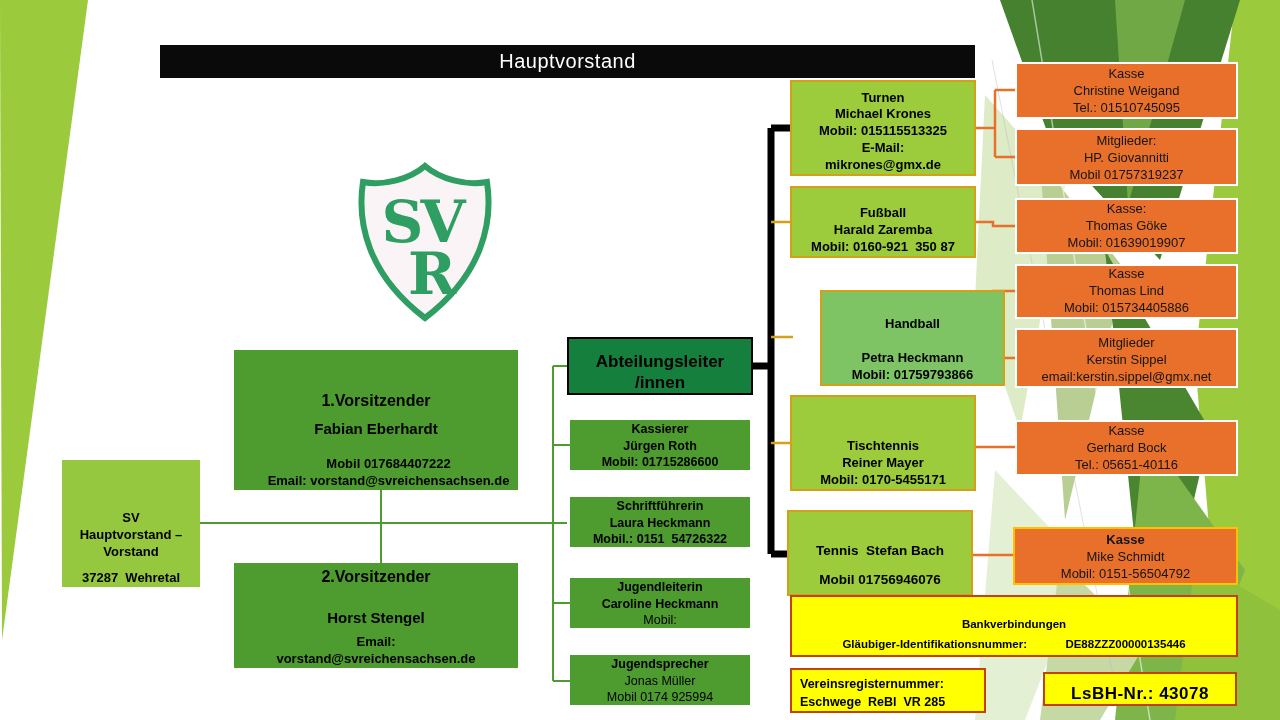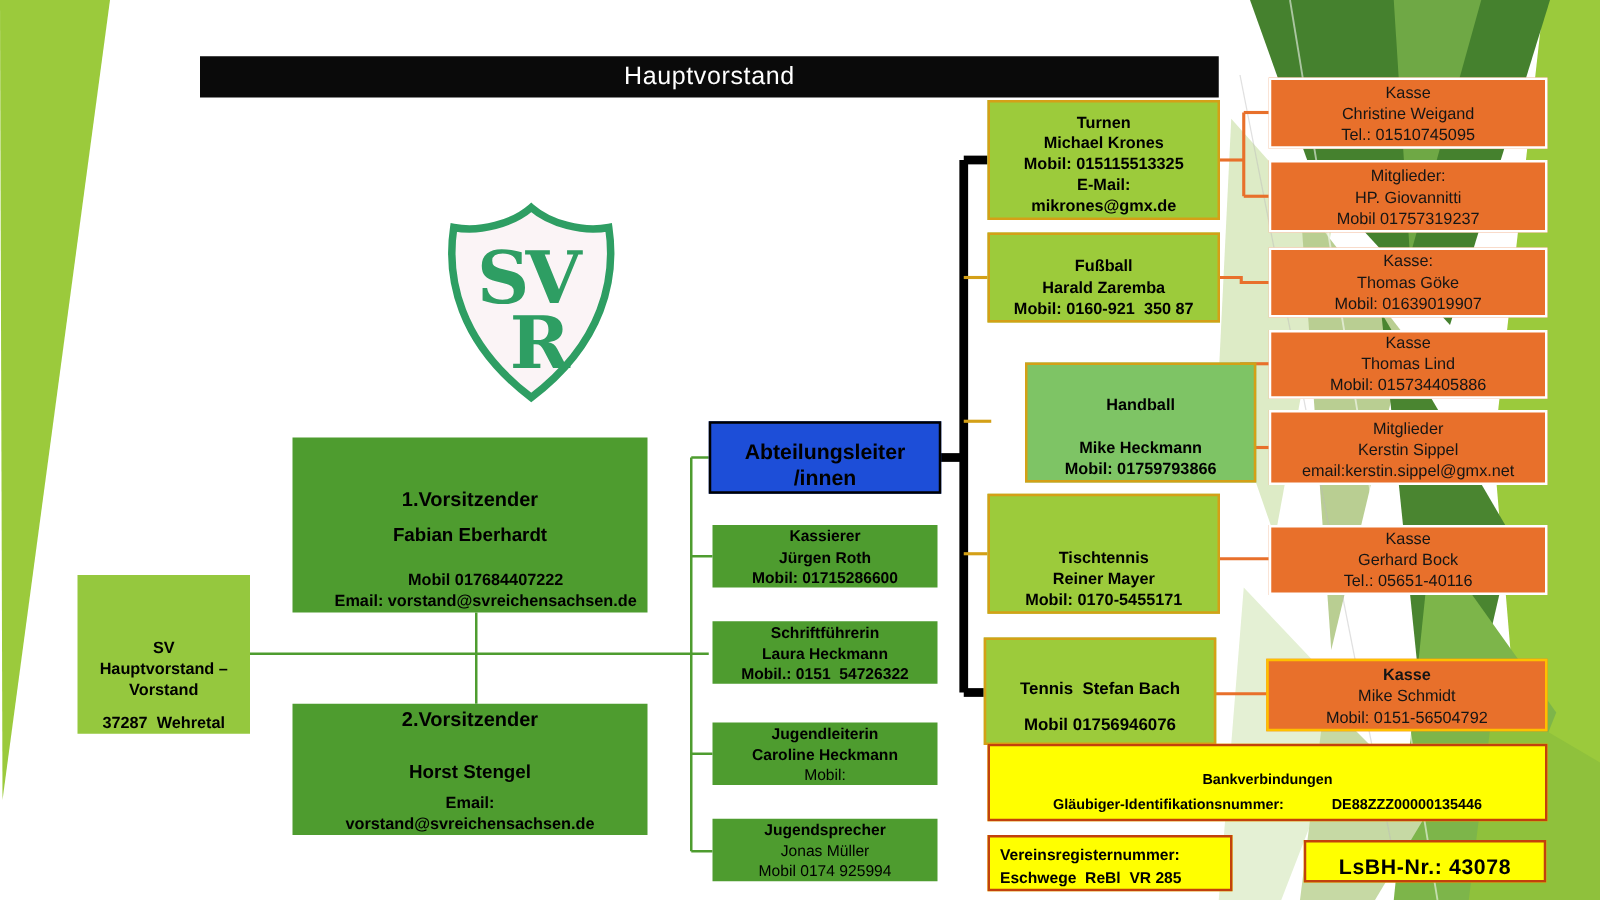--- a/index.html
+++ b/index.html
@@ -28,21 +28,21 @@
   .b-root .line-3{margin-top:9px;}
   .b-chair1,.b-chair2{font-weight:700;}
   .b-chair1 .line-0{font-size:16px;margin-bottom:7px;}
   .b-chair1 .line-1{font-size:15px;}
   .b-chair1 .line-2{height:18px;}
   .b-chair1 .line-3,.b-chair1 .line-4{font-size:13px;padding-left:25px;}
   .b-chair2 .line-0{font-size:16px;}
   .b-chair2 .line-1{height:20px;}
   .b-chair2 .line-2{font-size:15px;margin-bottom:7px;}
   .b-chair2 .line-3,.b-chair2 .line-4{font-size:13px;}
-  .b-leads{background:#1d4ed8;border:2.5px solid #000;font-size:17px;font-weight:700;}
+  .b-leads{background:#15803d;border:2.5px solid #000;font-size:17px;font-weight:700;}
   .b-leads .line{line-height:1.25;}
   .officer{background:#4E9C2F;font-size:12.5px;font-weight:700;}
   .b-off2 .line-2{font-weight:400;}
   .b-off3 .line-1,.b-off3 .line-2{font-weight:400;}
   .yellow{background:#FFFF00;border:2px solid #c2410c;font-weight:700;}
   .b-bank{font-size:11.5px;}
   .b-bank .line{line-height:1.8;}
   .b-reg{font-size:12.5px;align-items:flex-start;text-align:left;padding-left:8px;}
   .b-reg .line{line-height:1.45;}
   .b-lsbh{font-size:17px;letter-spacing:.5px;}
@@ -175,21 +175,21 @@
       <div class="line line-4">mikrones@gmx.de</div>
     </div>
   <div class="bx dept b-dept1" style="left:790px;top:186px;width:186px;height:72px;">
       <div class="line line-0">Fußball</div>
       <div class="line line-1">Harald Zaremba</div>
       <div class="line line-2">Mobil: 0160-921  350 87</div>
     </div>
   <div class="bx dept b-dept2" style="left:793px;top:290px;width:185px;height:96px;margin-left:27px;">
       <div class="line line-0">Handball</div>
       <div class="line line-1">&nbsp;</div>
-      <div class="line line-2">Mike Heckmann</div>
+      <div class="line line-2">Petra Heckmann</div>
       <div class="line line-3">Mobil: 01759793866</div>
     </div>
   <div class="bx dept b-dept3" style="left:790px;top:395px;width:186px;height:96px;">
       <div class="line line-0">Tischtennis</div>
       <div class="line line-1">Reiner Mayer</div>
       <div class="line line-2">Mobil: 0170-5455171</div>
     </div>
   <div class="bx dept b-dept4" style="left:787px;top:510px;width:186px;height:86px;">
       <div class="line line-0">Tennis  Stefan Bach</div>
       <div class="line line-1">Mobil 01756946076</div>

